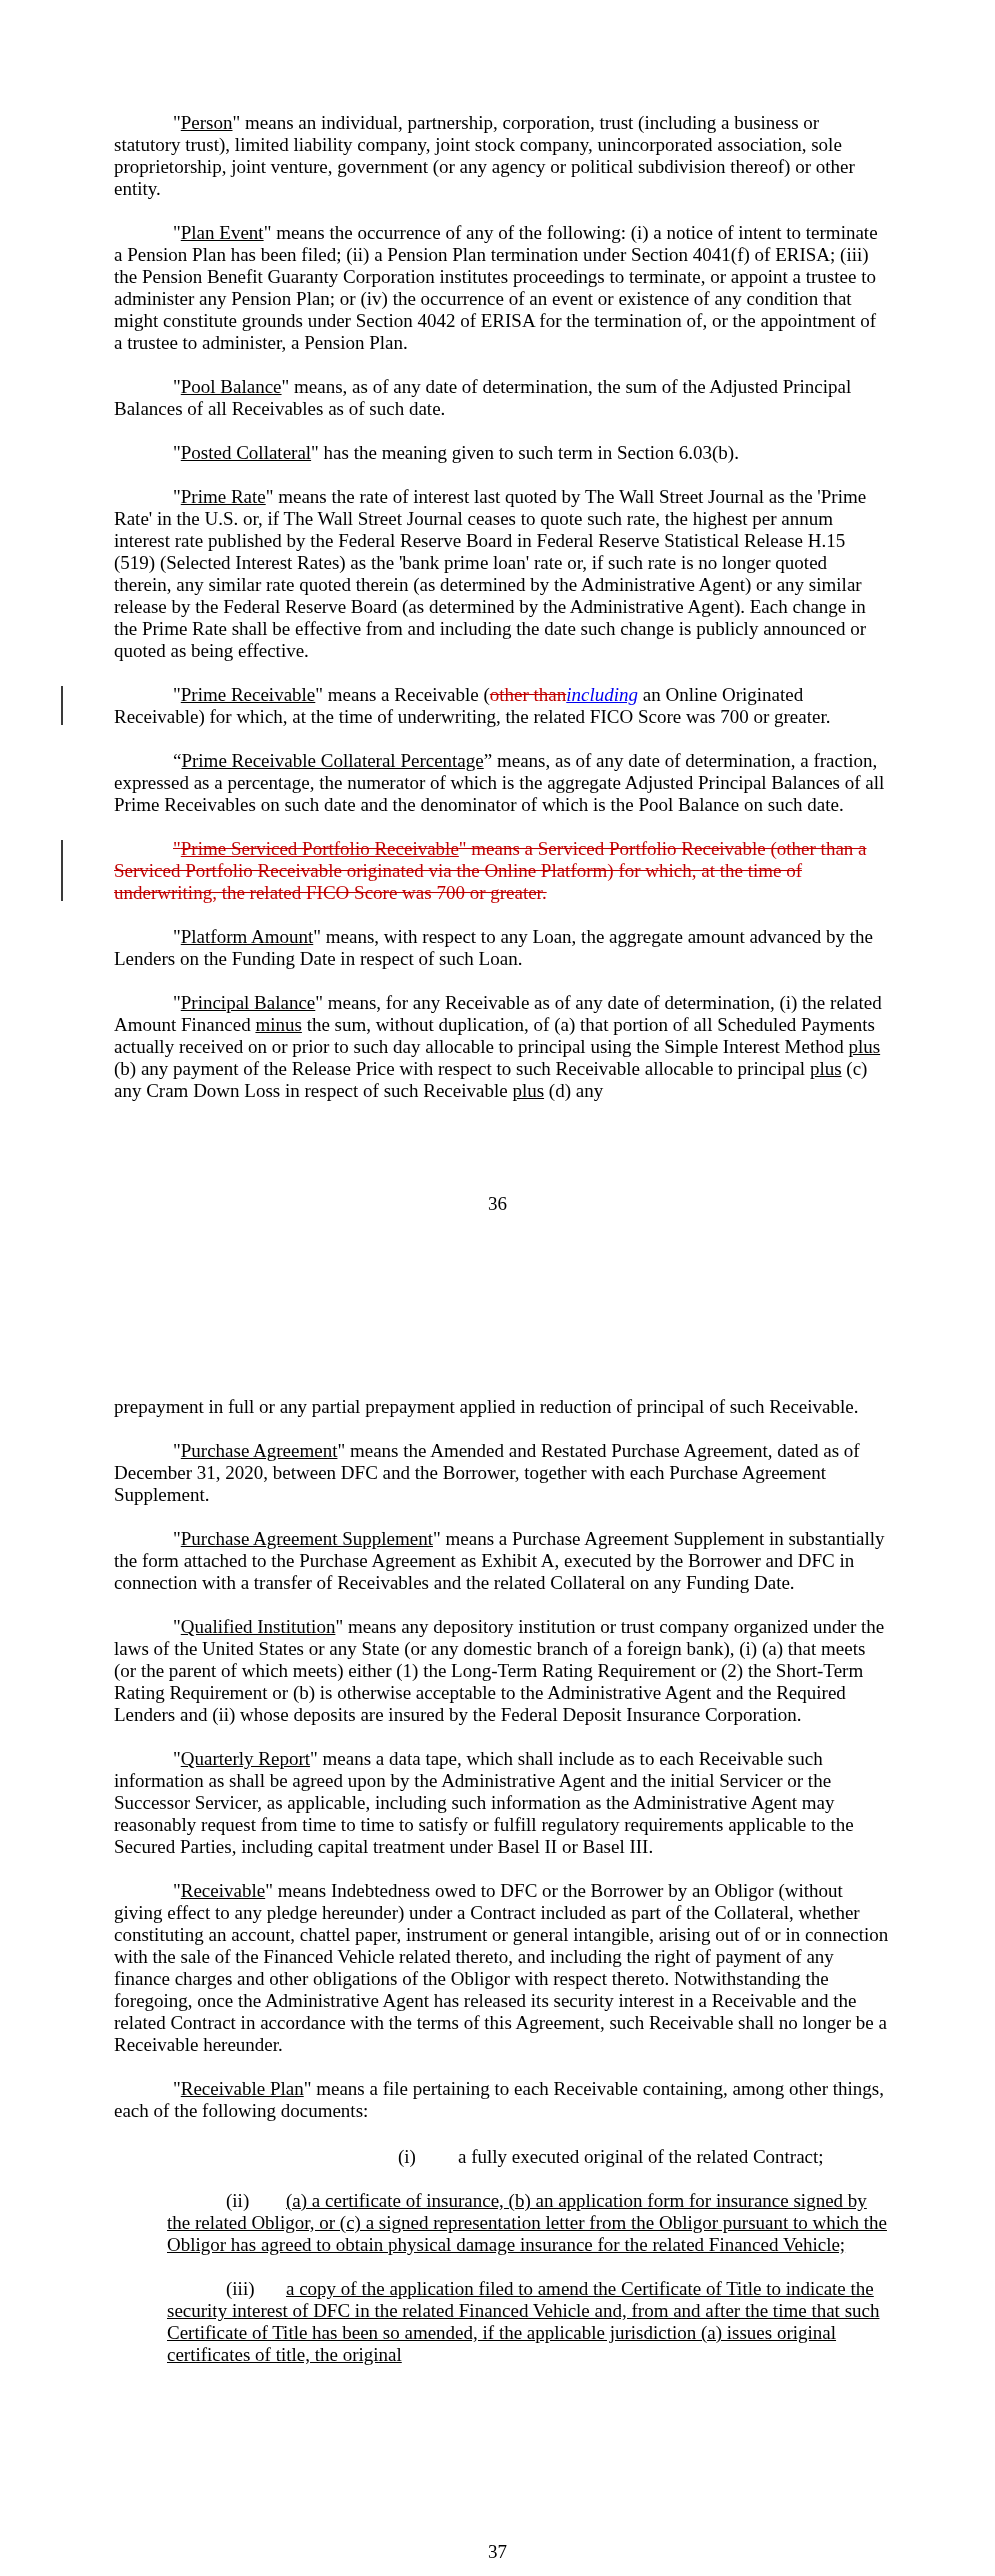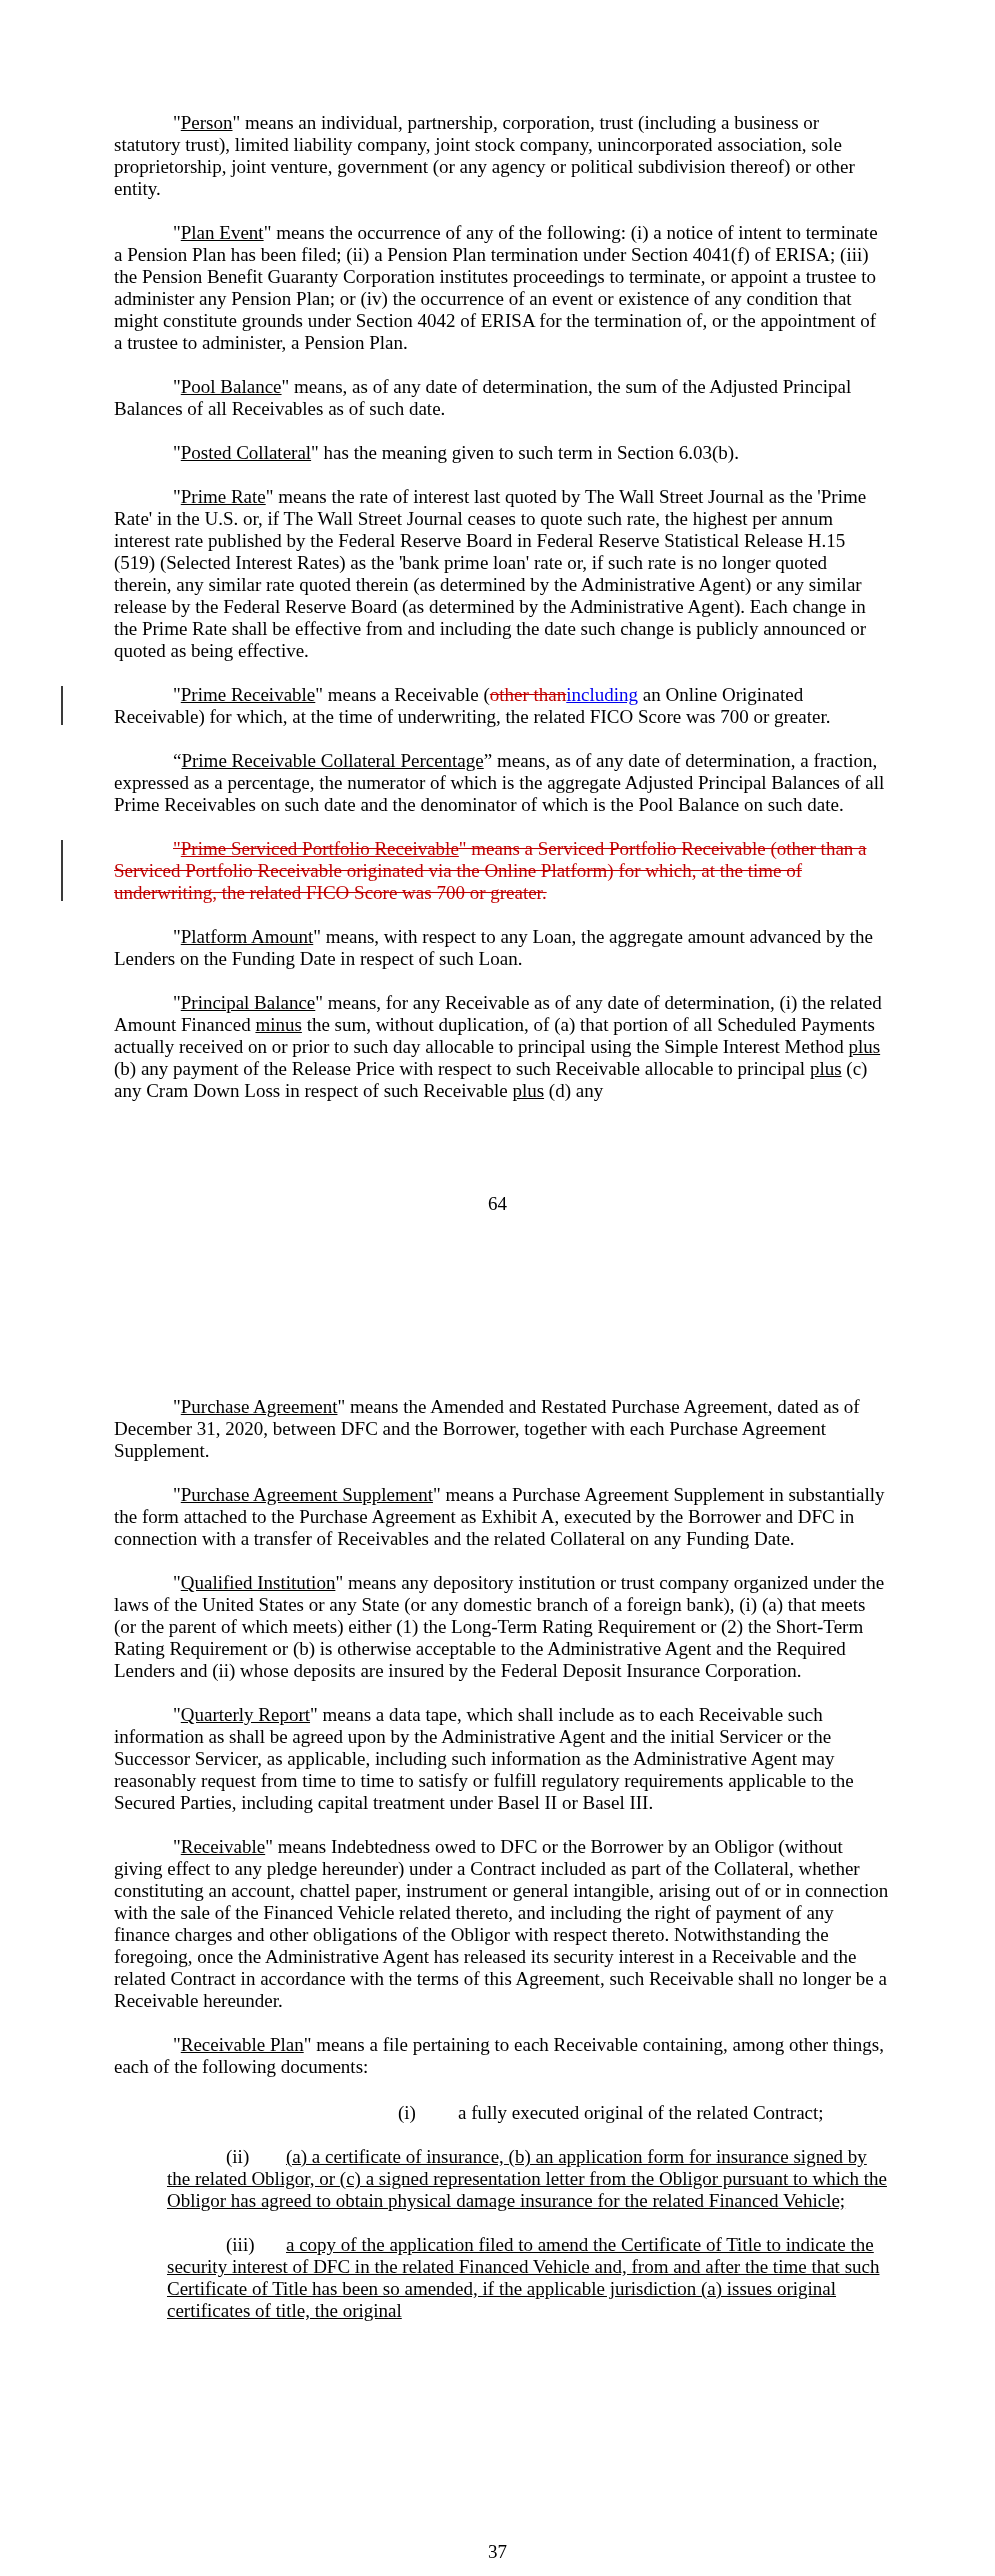--- a/index.html
+++ b/index.html
@@ -45,21 +45,21 @@
     left: -53px;
     top: 1.9px;
     bottom: 2.8px;
     width: 1.9px;
     background: #3a3a3a;
   }
   .run-term { text-decoration: underline; }
   .run-u { text-decoration: underline; }
   .run-del { color: var(--color-del); text-decoration: line-through; }
   .run-term.run-del { color: var(--color-del); text-decoration: underline line-through; margin-top: 28px; }
-  .run-ins { color: var(--color-ins); text-decoration: underline; }
+  .run-ins { color: var(--color-ins); text-decoration: underline; font-style: italic; }
   .page-number {
     position: absolute;
     left: 0;
     right: 0;
     text-align: center;
   }
   .page-1 .page-number { bottom: 106px; }
   .page-2 .page-number { bottom: 13px; }
 </style>
 </head>
@@ -72,24 +72,25 @@
         <p class="para body"><span class="run-normal">"</span><span class="run-term">Plan Event</span><span class="run-normal">" means the occurrence of any of the following:  (i) a notice of intent to terminate a Pension Plan has been filed; (ii) a Pension Plan termination under Section 4041(f) of ERISA; (iii) the Pension Benefit Guaranty Corporation institutes proceedings to terminate, or appoint a trustee to administer any Pension Plan; or (iv) the occurrence of an event or existence of any condition that might constitute grounds under Section 4042 of ERISA for the termination of, or the appointment of a trustee to administer, a Pension Plan.</span></p>
         <p class="para body"><span class="run-normal">"</span><span class="run-term">Pool Balance</span><span class="run-normal">" means, as of any date of determination, the sum of the Adjusted Principal Balances of all Receivables as of such date.</span></p>
         <p class="para body"><span class="run-normal">"</span><span class="run-term">Posted Collateral</span><span class="run-normal">" has the meaning given to such term in Section 6.03(b).</span></p>
         <p class="para body"><span class="run-normal">"</span><span class="run-term">Prime Rate</span><span class="run-normal">" means the rate of interest last quoted by The Wall Street Journal as the 'Prime Rate' in the U.S. or, if The Wall Street Journal ceases to quote such rate, the highest per annum interest rate published by the Federal Reserve Board in Federal Reserve Statistical Release H.15 (519) (Selected Interest Rates) as the 'bank prime loan' rate or, if such rate is no longer quoted therein, any similar rate quoted therein (as determined by the Administrative Agent) or any similar release by the Federal Reserve Board (as determined by the Administrative Agent). Each change in the Prime Rate shall be effective from and including the date such change is publicly announced or quoted as being effective.</span></p>
         <p class="para body"><span class="change-bar"></span><span class="run-normal">"</span><span class="run-term">Prime Receivable</span><span class="run-normal">" means a Receivable (</span><span class="run-del">other than</span><span class="run-ins">including</span><span class="run-normal"> an Online Originated Receivable) for which, at the time of underwriting, the related FICO Score was 700 or greater.</span></p>
         <p class="para body"><span class="run-normal">“</span><span class="run-term">Prime Receivable Collateral Percentage</span><span class="run-normal">” means, as of any date of determination, a fraction, expressed as a percentage, the numerator of which is the aggregate Adjusted Principal Balances of all Prime Receivables on such date and the denominator of which is the Pool Balance on such date.</span></p>
         <p class="para body"><span class="change-bar"></span><span class="run-del">"</span><span class="run-term run-del">Prime Serviced Portfolio Receivable</span><span class="run-del">" means a Serviced Portfolio Receivable (other than a Serviced Portfolio Receivable originated via the Online Platform) for which, at the time of underwriting, the related FICO Score was 700 or greater.</span></p>
         <p class="para body"><span class="run-normal">"</span><span class="run-term">Platform Amount</span><span class="run-normal">" means, with respect to any Loan, the aggregate amount advanced by the Lenders on the Funding Date in respect of such Loan.</span></p>
         <p class="para body"><span class="run-normal">"</span><span class="run-term">Principal Balance</span><span class="run-normal">" means, for any Receivable as of any date of determination, (i) the related Amount Financed </span><span class="run-u">minus</span><span class="run-normal"> the sum, without duplication, of (a) that portion of all Scheduled Payments actually received on or prior to such day allocable to principal using the Simple Interest Method </span><span class="run-u">plus</span><span class="run-normal"> (b) any payment of the Release Price with respect to such Receivable allocable to principal </span><span class="run-u">plus</span><span class="run-normal"> (c) any Cram Down Loss in respect of such Receivable </span><span class="run-u">plus</span><span class="run-normal"> (d) any</span></p>
       </div>
-    <div class="page-number">64</div>
+    <div class="page-number">36</div>
   </section>
   <section class="page page-2">
     <div class="page-body">
+        <p class="para body-noindent"><span class="run-normal">prepayment in full or any partial prepayment applied in reduction of principal of such Receivable.</span></p>
         <p class="para body"><span class="run-normal">"</span><span class="run-term">Purchase Agreement</span><span class="run-normal">" means the Amended and Restated Purchase Agreement, dated as of December 31, 2020, between DFC and the Borrower, together with each Purchase Agreement Supplement.</span></p>
         <p class="para body"><span class="run-normal">"</span><span class="run-term">Purchase Agreement Supplement</span><span class="run-normal">" means a Purchase Agreement Supplement in substantially the form attached to the Purchase Agreement as Exhibit A, executed by the Borrower and DFC in connection with a transfer of Receivables and the related Collateral on any Funding Date.</span></p>
         <p class="para body"><span class="run-normal">"</span><span class="run-term">Qualified Institution</span><span class="run-normal">" means any depository institution or trust company organized under the laws of the United States or any State (or any domestic branch of a foreign bank), (i) (a) that meets (or the parent of which meets) either (1) the Long-Term Rating Requirement or (2) the Short-Term Rating Requirement or (b) is otherwise acceptable to the Administrative Agent and the Required Lenders and (ii) whose deposits are insured by the Federal Deposit Insurance Corporation.</span></p>
         <p class="para body"><span class="run-normal">"</span><span class="run-term">Quarterly Report</span><span class="run-normal">" means a data tape, which shall include as to each Receivable such information as shall be agreed upon by the Administrative Agent and the initial Servicer or the Successor Servicer, as applicable, including such information as the Administrative Agent may reasonably request from time to time to satisfy or fulfill regulatory requirements applicable to the Secured Parties, including capital treatment under Basel II or Basel III.</span></p>
         <p class="para body"><span class="run-normal">"</span><span class="run-term">Receivable</span><span class="run-normal">" means Indebtedness owed to DFC or the Borrower by an Obligor (without giving effect to any pledge hereunder) under a Contract included as part of the Collateral, whether constituting an account, chattel paper, instrument or general intangible, arising out of or in connection with the sale of the Financed Vehicle related thereto, and including the right of payment of any finance charges and other obligations of the Obligor with respect thereto. Notwithstanding the foregoing, once the Administrative Agent has released its security interest in a Receivable and the related Contract in accordance with the terms of this Agreement, such Receivable shall no longer be a Receivable hereunder.</span></p>
         <p class="para body"><span class="run-normal">"</span><span class="run-term">Receivable Plan</span><span class="run-normal">" means a file pertaining to each Receivable containing, among other things, each of the following documents:</span></p>
         <p class="para list-a"><span class="list-marker">(i)</span><span class="run-normal">a fully executed original of the related Contract;</span></p>
         <p class="para list-b"><span class="list-marker">(ii)</span><span class="run-normal">(a) a certificate of insurance, (b) an application form for insurance signed by the related Obligor, or (c) a signed representation letter from the Obligor pursuant to which the Obligor has agreed to obtain physical damage insurance for the related Financed Vehicle;</span></p>
         <p class="para list-b"><span class="list-marker">(iii)</span><span class="run-normal">a copy of the application filed to amend the Certificate of Title to indicate the security interest of DFC in the related Financed Vehicle and, from and after the time that such Certificate of Title has been so amended, if the applicable jurisdiction (a) issues original certificates of title, the original</span></p>
       </div>

